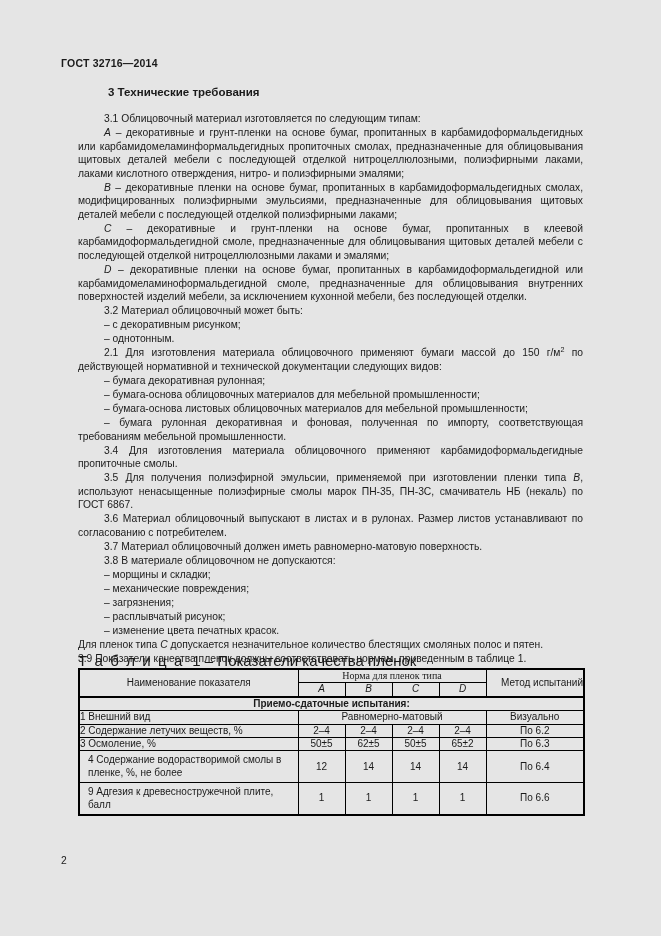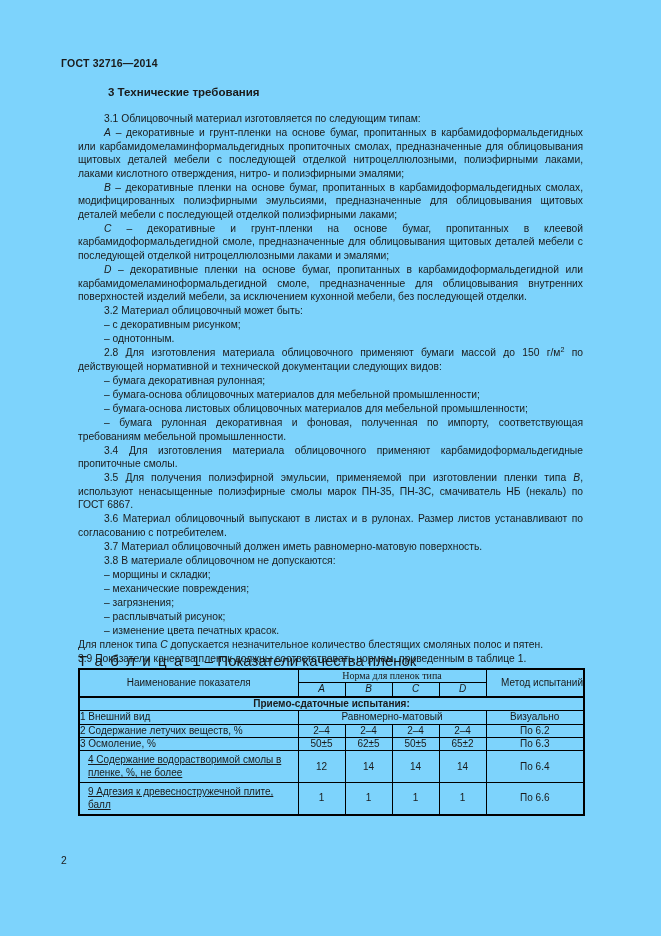--- a/index.html
+++ b/index.html
@@ -9,21 +9,21 @@
     background: #ffffff;
   }
   body {
     font-family: "Liberation Sans", sans-serif;
     color: #1a1a1a;
   }
   .page {
     position: relative;
     width: 661px;
     height: 936px;
-    background: #7dd3fc;
+    background: #e5e5e5;
     box-sizing: border-box;
     overflow: hidden;
   }
   .doc-header {
     position: absolute;
     top: 57px;
     left: 61px;
     font-size: 10.5px;
     font-weight: bold;
     letter-spacing: 0.2px;
@@ -116,21 +116,20 @@
     text-align: center;
     padding: 5px 2px;
     margin-top: 48px;
   }
   .c-label {
     text-align: left;
     padding: 5px 4px 5px 8px;
   }
   .c-label.two-line {
     padding: 3px 4px 3px 8px;
-    text-decoration: underline;
   }
   .c-section {
     text-align: center;
     font-weight: bold;
     padding: 3px 4px;
   }
   .page-number {
     position: absolute;
     top: 855px;
     left: 61px;
@@ -155,21 +154,21 @@
     <p class="para"><span class="it">B</span><span> – декоративные пленки на основе бумаг, пропитанных в карбамидоформальдегидных смолах, модифицированных полиэфирными эмульсиями, предназначенные для облицовывания щитовых деталей мебели с последующей отделкой полиэфирными лаками;</span></p>
 
     <p class="para"><span class="it">C</span><span> – декоративные и грунт-пленки на основе бумаг, пропитанных в клеевой карбамидоформальдегидной смоле, предназначенные для облицовывания щитовых деталей мебели с последующей отделкой нитроцеллюлозными лаками и эмалями;</span></p>
 
     <p class="para"><span class="it">D</span><span> – декоративные пленки на основе бумаг, пропитанных в карбамидоформальдегидной или карбамидомеламиноформальдегидной смоле, предназначенные для облицовывания внутренних поверхностей изделий мебели, за исключением кухонной мебели, без последующей отделки.</span></p>
 
     <p class="para">3.2 Материал облицовочный может быть:</p>
     <p class="para listitem">– с декоративным рисунком;</p>
     <p class="para listitem">– однотонным.</p>
 
-    <p class="para"><span>2.8 Для изготовления материала облицовочного применяют бумаги массой до 150 г/м</span><sup>2</sup><span> по действующей нормативной и технической документации следующих видов:</span></p>
+    <p class="para"><span>2.1 Для изготовления материала облицовочного применяют бумаги массой до 150 г/м</span><sup>2</sup><span> по действующей нормативной и технической документации следующих видов:</span></p>
 
     <p class="para listitem">– бумага декоративная рулонная;</p>
     <p class="para listitem">– бумага-основа облицовочных материалов для мебельной промышленности;</p>
     <p class="para listitem">– бумага-основа листовых облицовочных материалов для мебельной промышленности;</p>
     <p class="para">– бумага рулонная декоративная и фоновая, полученная по импорту, соответствующая требованиям мебельной промышленности.</p>
 
     <p class="para">3.4 Для изготовления материала облицовочного применяют карбамидоформальдегидные пропиточные смолы.</p>
 
     <p class="para"><span>3.5 Для получения полиэфирной эмульсии, применяемой при изготовлении пленки типа </span><span class="it">B</span><span>, используют ненасыщенные полиэфирные смолы марок ПН-35, ПН-3С, смачиватель НБ (некаль) по ГОСТ 6867.</span></p>
 

